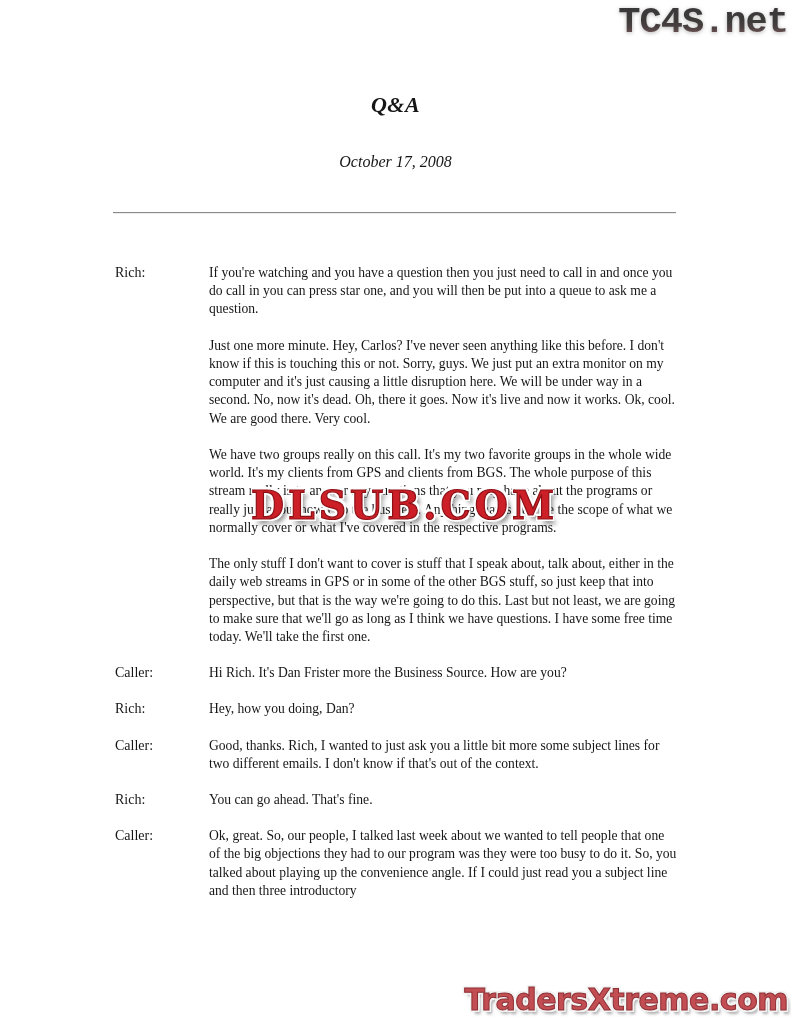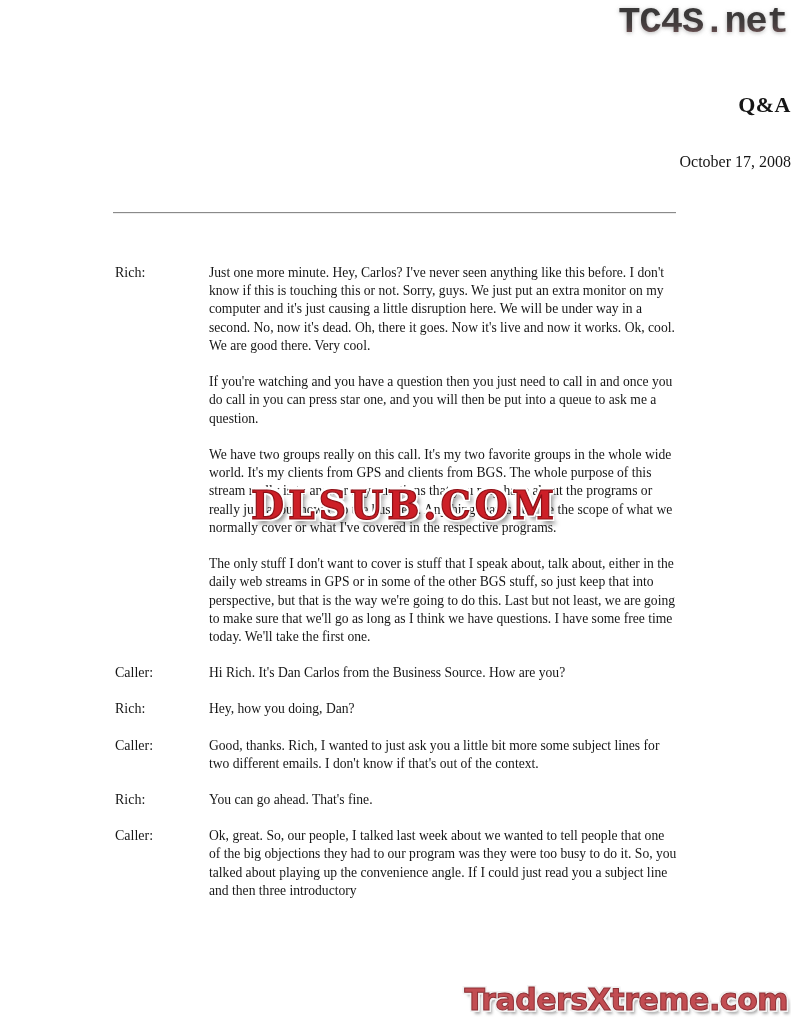--- a/index.html
+++ b/index.html
@@ -26,21 +26,21 @@
     background: linear-gradient(180deg,
       #383838 0%, #3d3a3a 45%, #4a4041 62%,
       #6e5253 76%, #996a6b 88%, #cfaeae 100%);
     -webkit-background-clip: text;
     background-clip: text;
     color: transparent;
     filter: drop-shadow(0 1px 2px rgba(120,120,120,0.55));
   }
 
   
-  .doc-header { padding-top: 92px; text-align: right; }
+  .doc-header { padding-top: 92px; text-align: center; font-style: italic; }
   .doc-title {
     font-size: 22px;
     font-weight: bold;
     letter-spacing: 0.5px;
   }
   .doc-date {
     margin-top: 35px;
     font-size: 16px;
     font-weight: normal;
   }
@@ -123,31 +123,31 @@
 <div class="doc-header">
   <div class="doc-title">Q&amp;A</div>
   <div class="doc-date">October 17, 2008</div>
 </div>
 <hr class="header-rule">
 
 <div class="transcript">
   <div class="entry">
     <div class="speaker">Rich:</div>
     <div class="entry-body">
+        <p>If you're watching and you have a question then you just need to call in and once you do call in you can press star one, and you will then be put into a queue to ask me a question.</p>
         <p>Just one more minute. Hey, Carlos? I've never seen anything like this before. I don't know if this is touching this or not. Sorry, guys. We just put an extra monitor on my computer and it's just causing a little disruption here. We will be under way in a second. No, now it's dead. Oh, there it goes. Now it's live and now it works. Ok, cool. We are good there. Very cool.</p>
-        <p>If you're watching and you have a question then you just need to call in and once you do call in you can press star one, and you will then be put into a queue to ask me a question.</p>
         <p>We have two groups really on this call. It's my two favorite groups in the whole wide world. It's my clients from GPS and clients from BGS. The whole purpose of this stream really is to answer any questions that you may have about the programs or really just about how I do the business. Anything that is outside the scope of what we normally cover or what I've covered in the respective programs.</p>
         <p>The only stuff I don't want to cover is stuff that I speak about, talk about, either in the daily web streams in GPS or in some of the other BGS stuff, so just keep that into perspective, but that is the way we're going to do this. Last but not least, we are going to make sure that we'll go as long as I think we have questions. I have some free time today. We'll take the first one.</p>
       </div>
   </div>
 
   <div class="entry">
     <div class="speaker">Caller:</div>
     <div class="entry-body">
-        <p>Hi Rich. It's Dan Carlos from the Business Source. How are you?</p>
+        <p>Hi Rich. It's Dan Frister more the Business Source. How are you?</p>
       </div>
   </div>
 
   <div class="entry">
     <div class="speaker">Rich:</div>
     <div class="entry-body">
         <p>Hey, how you doing, Dan?</p>
       </div>
   </div>
 

